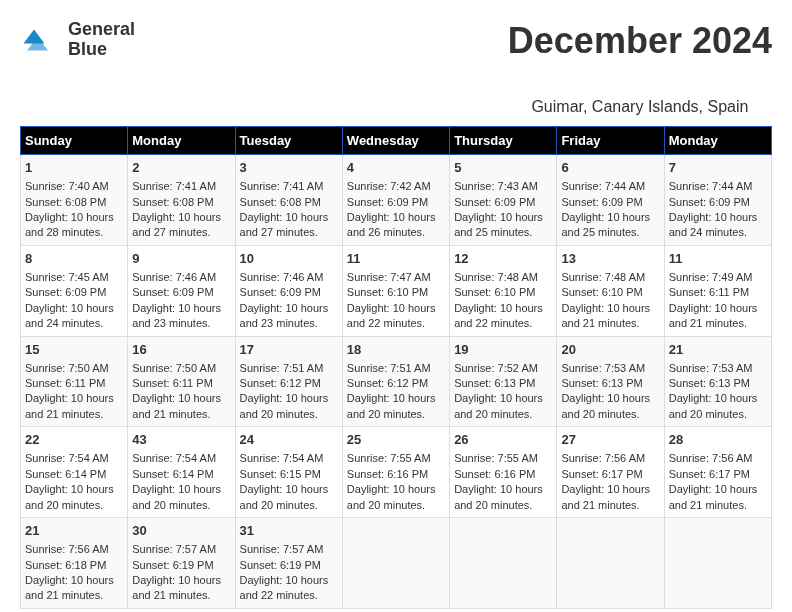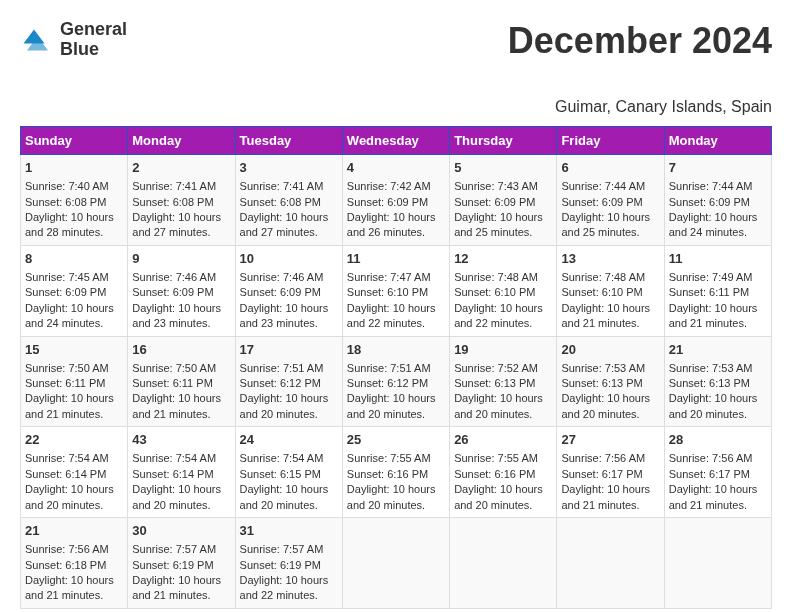--- a/index.html
+++ b/index.html
@@ -12,55 +12,55 @@
     }
     .header-section {
       display: flex;
       justify-content: space-between;
       align-items: flex-start;
       margin-bottom: 10px;
     }
     .logo {
       display: flex;
       align-items: center;
-      gap: 12px;
+      gap: 20px;
     }
     .logo-text {
       font-size: 18px;
       font-weight: bold;
       color: #333;
       line-height: 1.1;
     }
     .logo-text span {
       display: block;
     }
     .logo-icon {
       width: 28px;
       height: 28px;
     }
     .title-block {
-      text-align: right;
+      text-align: center;
     }
     .main-title {
       font-size: 36px;
       font-weight: bold;
       color: #333;
     }
     .subtitle {
       font-size: 16px;
       color: #333;
       margin-top: 36px;
     }
     table {
       width: 100%;
       border-collapse: collapse;
       font-size: 11px;
     }
     thead tr {
-      background-color: #a21caf;
+      background-color: #000000;
       color: #fff;
     }
     thead th {
       padding: 6px 4px;
       text-align: left;
       font-size: 13px;
       font-weight: bold;
       border: 1px solid #2255bb;
     }
     tbody tr {

